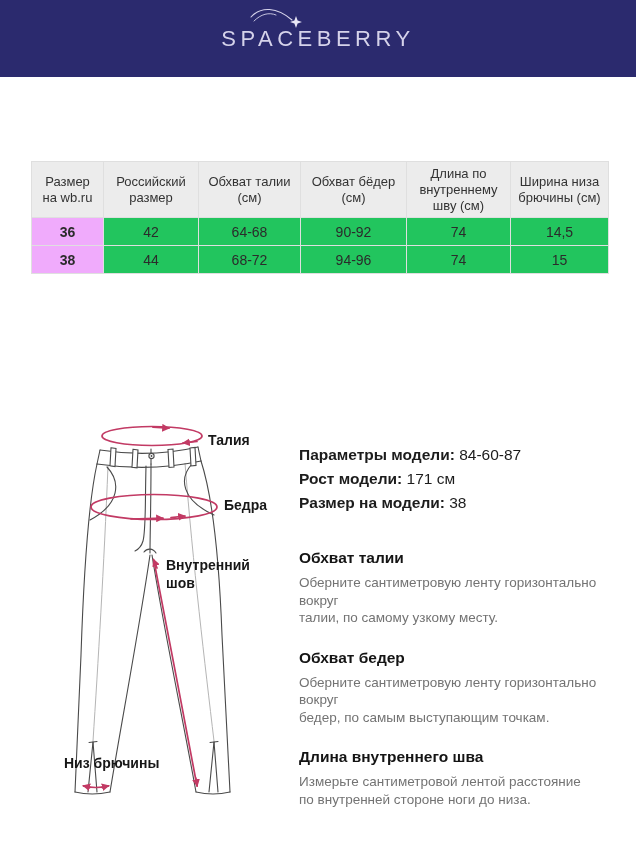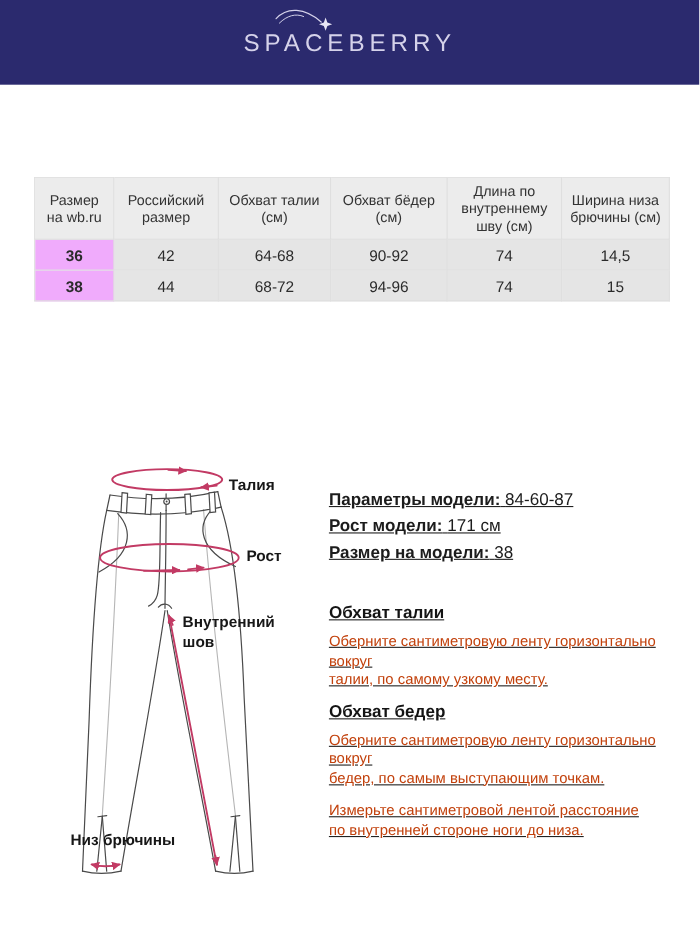--- a/index.html
+++ b/index.html
@@ -24,44 +24,44 @@
   .size-table {
     position:absolute; left:31px; top:161px; border-collapse:collapse;
     table-layout:fixed; font-size:13px; color:#333;
   }
   .size-table th {
     background:#ececec; font-weight:400; height:56px; line-height:16px;
     border:1px solid #dfdfdf; padding:2px 6px; text-align:center; font-size:13px;
   }
   .size-table td {
     height:28px; border:1px solid #dfdfdf; text-align:center;
-    background:#e5e5e5; font-size:14px; color:#2b2b2b; padding:0 4px;
+    background:#22c55e; font-size:14px; color:#2b2b2b; padding:0 4px;
   }
   .size-table td.col-first { background:#f0abfc; font-weight:700; }
 
   
   .figure-svg { position:absolute; left:35px; top:415px; width:250px; height:400px; }
   .fig-label {
     position:absolute; font-size:14px; font-weight:600; color:#171717; line-height:18px;
   }
   .fig-label.waist { left:208px; top:431px; }
   .fig-label.hips  { left:224px; top:496px; }
   .fig-label.inseam{ left:166px; top:556px; width:96px; }
   .fig-label.hem   { left:64px;  top:754px; }
 
   
-  .info-col { position:absolute; left:299px; top:443px; width:330px;text-decoration:underline; }
+  .info-col { position:absolute; left:299px; top:443px; width:330px; }
   .model-line { font-size:15.5px; line-height:24px; color:#1c1c1c; }
   .model-line .lbl { font-weight:700; }
   .model-line .val { font-weight:400; }
-  .guide-section { margin-top:12px; }
+  .guide-section { margin-top:22px; }
   .guide-section.first { margin-top:34px; }
   .guide-title { font-size:15.5px; font-weight:700; color:#141414; margin-bottom:7px; }
   .guide-text {
-    font-size:13.5px; line-height:17.5px; color:#c2410c; white-space:pre-line;
+    font-size:13.5px; line-height:17.5px; color:#737373; white-space:pre-line;
   }
 </style>
 </head>
 <body>
 
 <div class="page">
 
   <div class="brand-header">
     <div class="brand-logo">
       <svg class="comet" viewBox="0 0 58 28">
@@ -165,21 +165,21 @@
       <path d="M119,146 C131,210 150,305 162,371"></path>
       <path d="M122,153 L118.5,144.5" marker-end="url(#ah)"></path>
       <path d="M160.8,363 L162.2,371" marker-end="url(#ah)"></path>
       <path d="M49,371 Q61,374 73,371"></path>
       <path d="M55,372.3 L48.3,370.8" marker-end="url(#ah)"></path>
       <path d="M67,372.3 L73.7,370.8" marker-end="url(#ah)"></path>
     </g>
   </svg>
 
   <div class="fig-label waist">Талия</div>
-  <div class="fig-label hips">Рост</div>
+  <div class="fig-label hips">Бедра</div>
   <div class="fig-label inseam">Внутренний шов</div>
   <div class="fig-label hem">Низ брючины</div>
 
   <div class="info-col">
     <div class="model-line">
       <span class="lbl">Параметры модели:</span>
       <span class="val">84-60-87</span>
     </div>
     <div class="model-line">
       <span class="lbl">Рост модели:</span>
@@ -194,18 +194,19 @@
       <div class="guide-title">Обхват талии</div>
       <div class="guide-text">Оберните сантиметровую ленту горизонтально вокруг
 талии, по самому узкому месту.</div>
     </div>
     <div class="guide-section">
       <div class="guide-title">Обхват бедер</div>
       <div class="guide-text">Оберните сантиметровую ленту горизонтально вокруг
 бедер, по самым выступающим точкам.</div>
     </div>
     <div class="guide-section">
+      <div class="guide-title">Длина внутреннего шва</div>
       <div class="guide-text">Измерьте сантиметровой лентой расстояние
 по внутренней стороне ноги до низа.</div>
     </div>
   </div>
 
 </div>
 
 </body></html>

